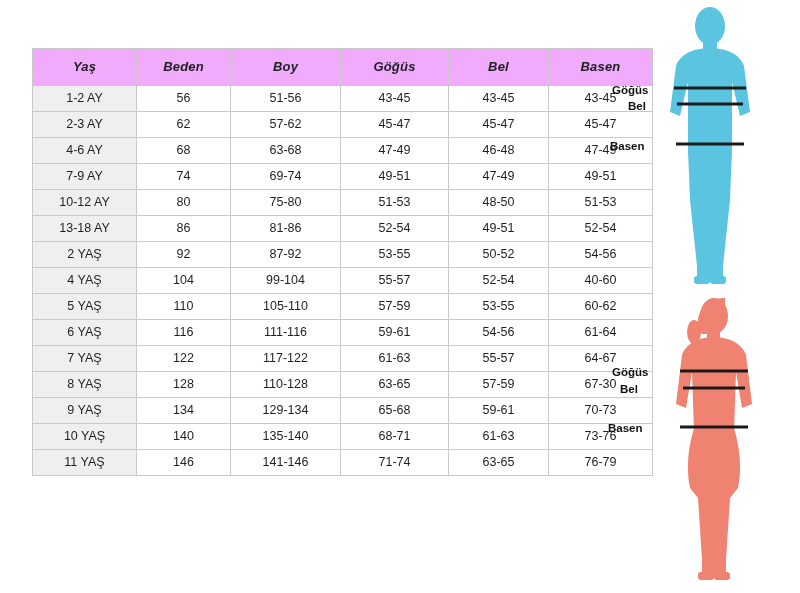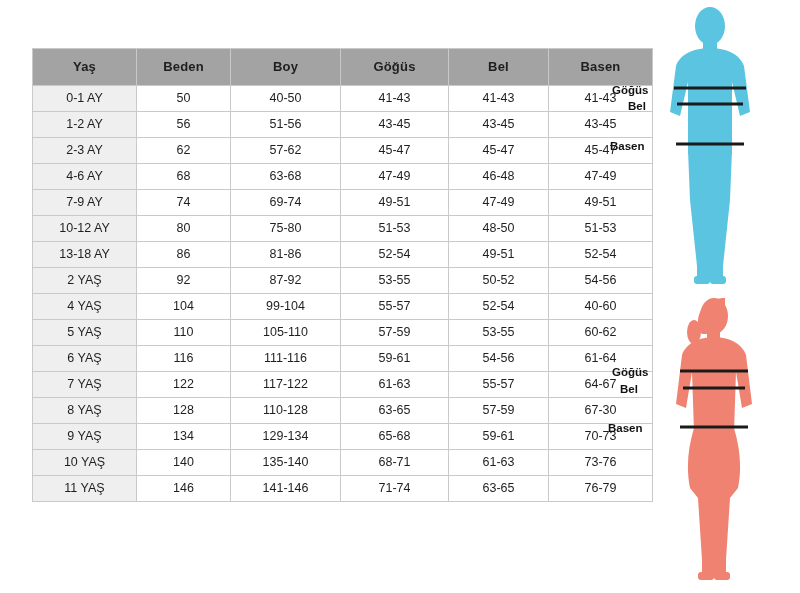--- a/index.html
+++ b/index.html
@@ -41,26 +41,27 @@
     border: 1px solid #c9c9c9;
     text-align: center;
     font-size: 12.5px;
     height: 25px;
     padding: 0;
     line-height: 25px;
     color: #1f1f1f;
   }
 
   table.size-table thead th {
-    background: #a3a3a3;
+    background: #f0abfc;
     font-weight: bold;
     font-size: 13px;
     height: 36px;
     line-height: 36px;
     letter-spacing: 0.2px;
+    font-style: italic;
   }
 
   table.size-table tbody td.age-cell {
     background: #efefef;
     width: 104px;
   }
 
   table.size-table col.c-age   { width: 104px; }
   table.size-table col.c-beden { width: 94px; }
   table.size-table col.c-boy   { width: 110px; }
@@ -128,28 +129,20 @@
         <tr>
           <th>Yaş</th>
           <th>Beden</th>
           <th>Boy</th>
           <th>Göğüs</th>
           <th>Bel</th>
           <th>Basen</th>
         </tr>
       </thead>
       <tbody>
-        <tr>
-          <td class="age-cell">0-1 AY</td>
-          <td>50</td>
-          <td>40-50</td>
-          <td>41-43</td>
-          <td>41-43</td>
-          <td>41-43</td>
-        </tr>
         <tr>
           <td class="age-cell">1-2 AY</td>
           <td>56</td>
           <td>51-56</td>
           <td>43-45</td>
           <td>43-45</td>
           <td>43-45</td>
         </tr>
         <tr>
           <td class="age-cell">2-3 AY</td>

